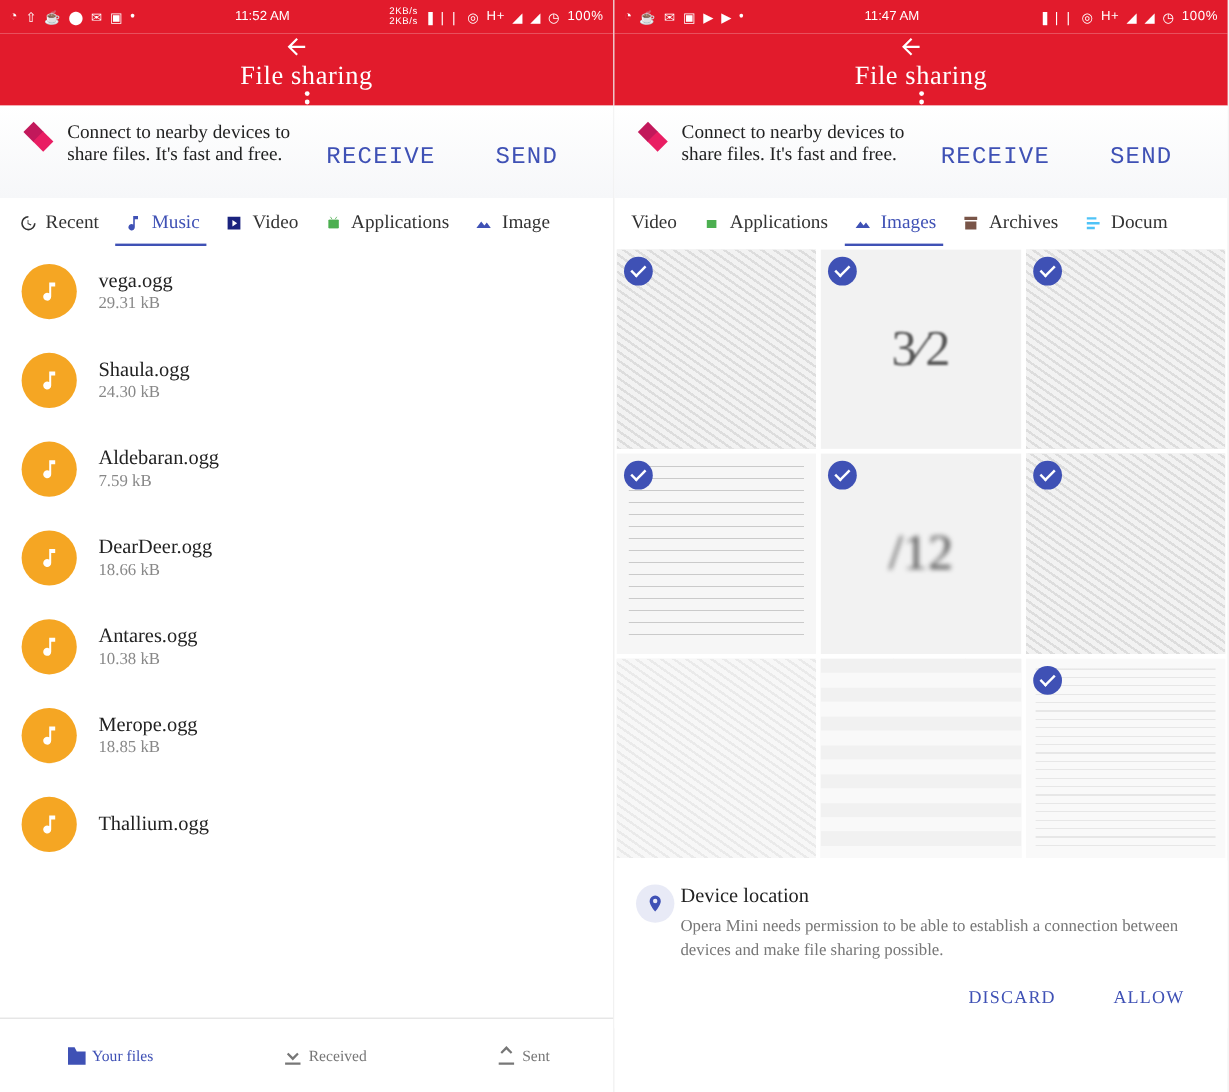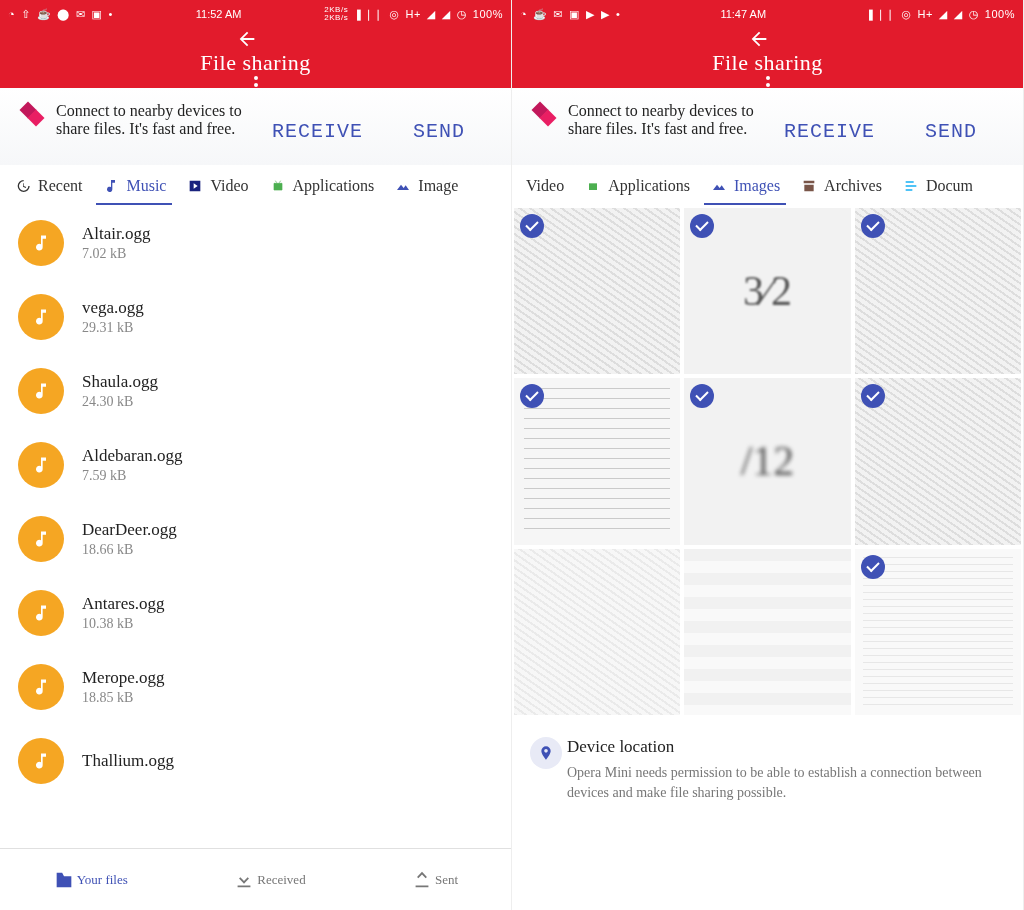--- a/index.html
+++ b/index.html
@@ -318,31 +318,20 @@
   </div>
 
   <div class="filelist">
     <div class="frow">
       <div class="micon">
           <svg width="20" height="20" viewBox="0 0 24 24">
             <path d="M12 3v10.6A4 4 0 1 0 14 17V7h4V3z"></path>
           </svg>
         </div>
       <div class="fmeta">
-          <span class="fname">Altair.ogg</span>
-          <span class="fsize">7.02 kB</span>
-        </div>
-    </div>
-    <div class="frow">
-      <div class="micon">
-          <svg width="20" height="20" viewBox="0 0 24 24">
-            <path d="M12 3v10.6A4 4 0 1 0 14 17V7h4V3z"></path>
-          </svg>
-        </div>
-      <div class="fmeta">
           <span class="fname">vega.ogg</span>
           <span class="fsize">29.31 kB</span>
         </div>
     </div>
     <div class="frow">
       <div class="micon">
           <svg width="20" height="20" viewBox="0 0 24 24">
             <path d="M12 3v10.6A4 4 0 1 0 14 17V7h4V3z"></path>
           </svg>
         </div>
@@ -563,14 +552,18 @@
       <div class="loc-icon">
         <svg width="16" height="16" viewBox="0 0 24 24">
             <path fill="#3f51b5" d="M12 2a7 7 0 0 0-7 7c0 5 7 13 7 13s7-8 7-13a7 7 0 0 0-7-7zm0 9.5A2.5 2.5 0 1 1 12 6a2.5 2.5 0 0 1 0 5.5z"></path>
           </svg>
       </div>
       <div>
         <h3>Device location</h3>
         <p>Opera Mini needs permission to be able to establish a connection between devices and make file sharing possible.</p>
       </div>
     </div>
+    <div class="pactions">
+      <a>DISCARD</a>
+      <a>ALLOW</a>
+    </div>
   </div>
 </div>
 
 </body></html>

